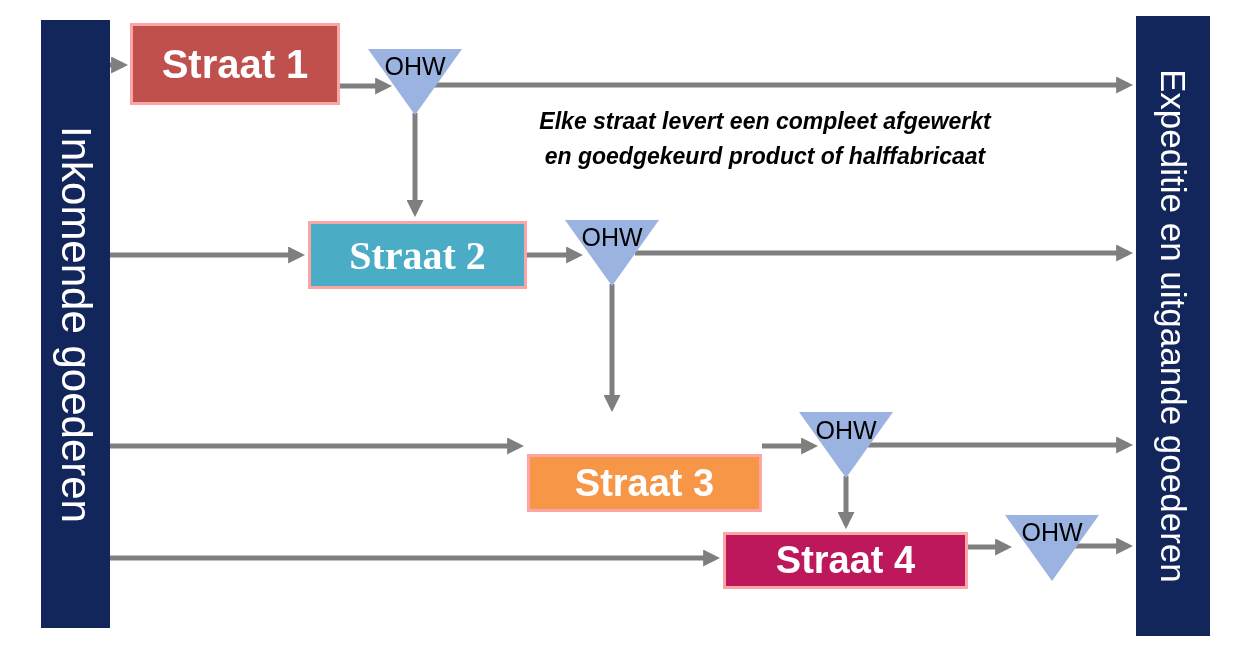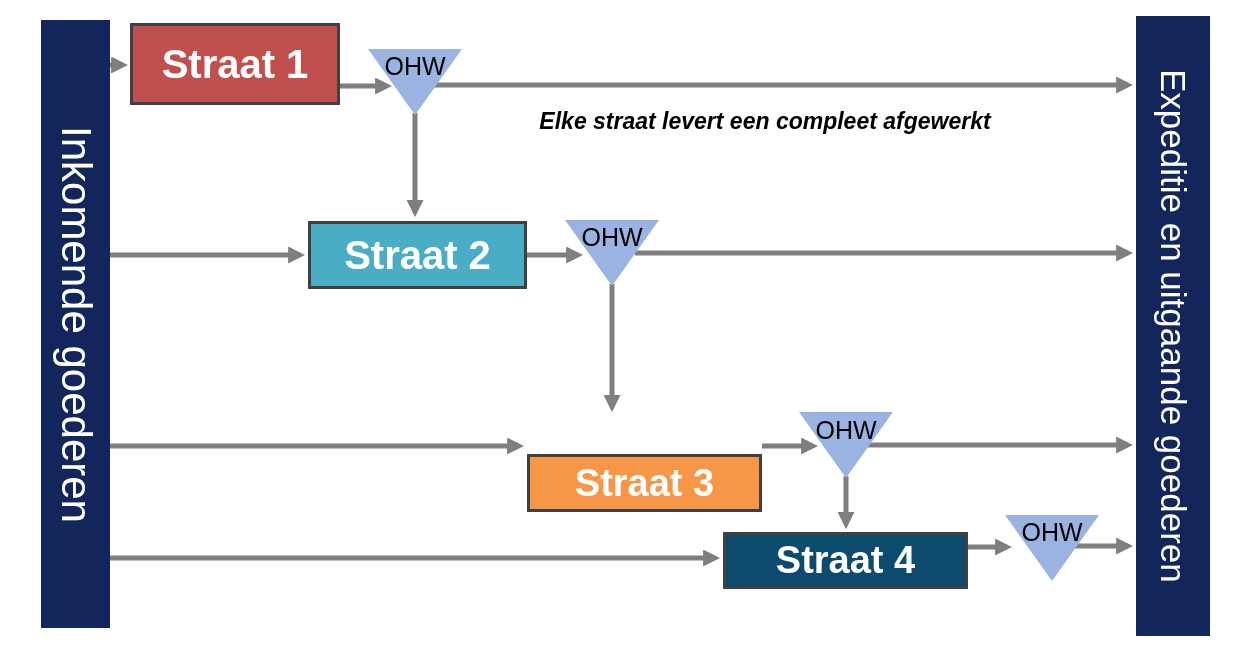--- a/index.html
+++ b/index.html
@@ -8,21 +8,21 @@
     font-family:"Liberation Sans",sans-serif;overflow:hidden;
   }
   #arrows{position:absolute;left:0;top:0;}
   .vbar{
     position:absolute;background:#13265c;color:#ffffff;
     display:flex;align-items:center;justify-content:center;
     writing-mode:vertical-rl;
   }
   .vbar span{white-space:nowrap;}
   .station{
-    position:absolute;border:3px solid #404040;box-sizing:border-box;
+    position:absolute;border:3px solid #fca5a5;box-sizing:border-box;
     color:#ffffff;font-weight:bold;display:flex;align-items:center;justify-content:center;
   }
   .tri{
     position:absolute;width:0;height:0;
     border-left:47px solid transparent;border-right:47px solid transparent;
     border-top:66px solid #9ab3e0;
   }
   .ohw{
     position:absolute;width:94px;text-align:center;color:#000;
     font-weight:normal;font-size:25px;line-height:26px;
@@ -72,39 +72,40 @@
   </div>
 
   <div class="vbar lbl-right" style="left:1136px;top:16px;width:74px;height:620px;">
     <span>Expeditie en uitgaande goederen</span>
   </div>
 
   <div class="station s-lg" style="left: 130px; top: 23px; width: 210px; height: 82px; background-color: rgb(192, 80, 77);">
     <span>Straat 1</span>
   </div>
 
-  <div class="station s-lg" style="left: 308px; top: 221px; width: 219px; height: 68px; background-color: rgb(75, 172, 198);">
+  <div class="station s-lg" style="left: 308px; top: 221px; width: 219px; height: 68px; background-color: rgb(75, 172, 198); font-family: Liberation Serif, serif;">
     <span>Straat 2</span>
   </div>
 
   <div class="station s-md" style="left: 527px; top: 415px; width: 235px; height: 58px; background-color: rgb(247, 150, 70); margin-top: 39px;">
     <span>Straat 3</span>
   </div>
 
-  <div class="station s-md" style="left: 723px; top: 532px; width: 245px; height: 57px; background-color: #0c4a6e;">
+  <div class="station s-md" style="left: 723px; top: 532px; width: 245px; height: 57px; background-color: #be185d;">
     <span>Straat 4</span>
   </div>
 
   <div class="tri" style="left:368px;top:49px;"></div>
   <div class="tri" style="left:565px;top:220px;"></div>
   <div class="tri" style="left:799px;top:412px;"></div>
   <div class="tri" style="left:1005px;top:515px;"></div>
 
   <div class="ohw" style="left:368px;top:53px;">OHW</div>
   <div class="ohw" style="left:565px;top:224px;">OHW</div>
   <div class="ohw" style="left:799px;top:417px;">OHW</div>
   <div class="ohw" style="left:1005px;top:519px;">OHW</div>
 
   <div class="annotation">
     <div>Elke straat levert een compleet afgewerkt</div>
+    <div>en goedgekeurd product of halffabricaat</div>
   </div>
 
 </div>
 
 </body></html>

